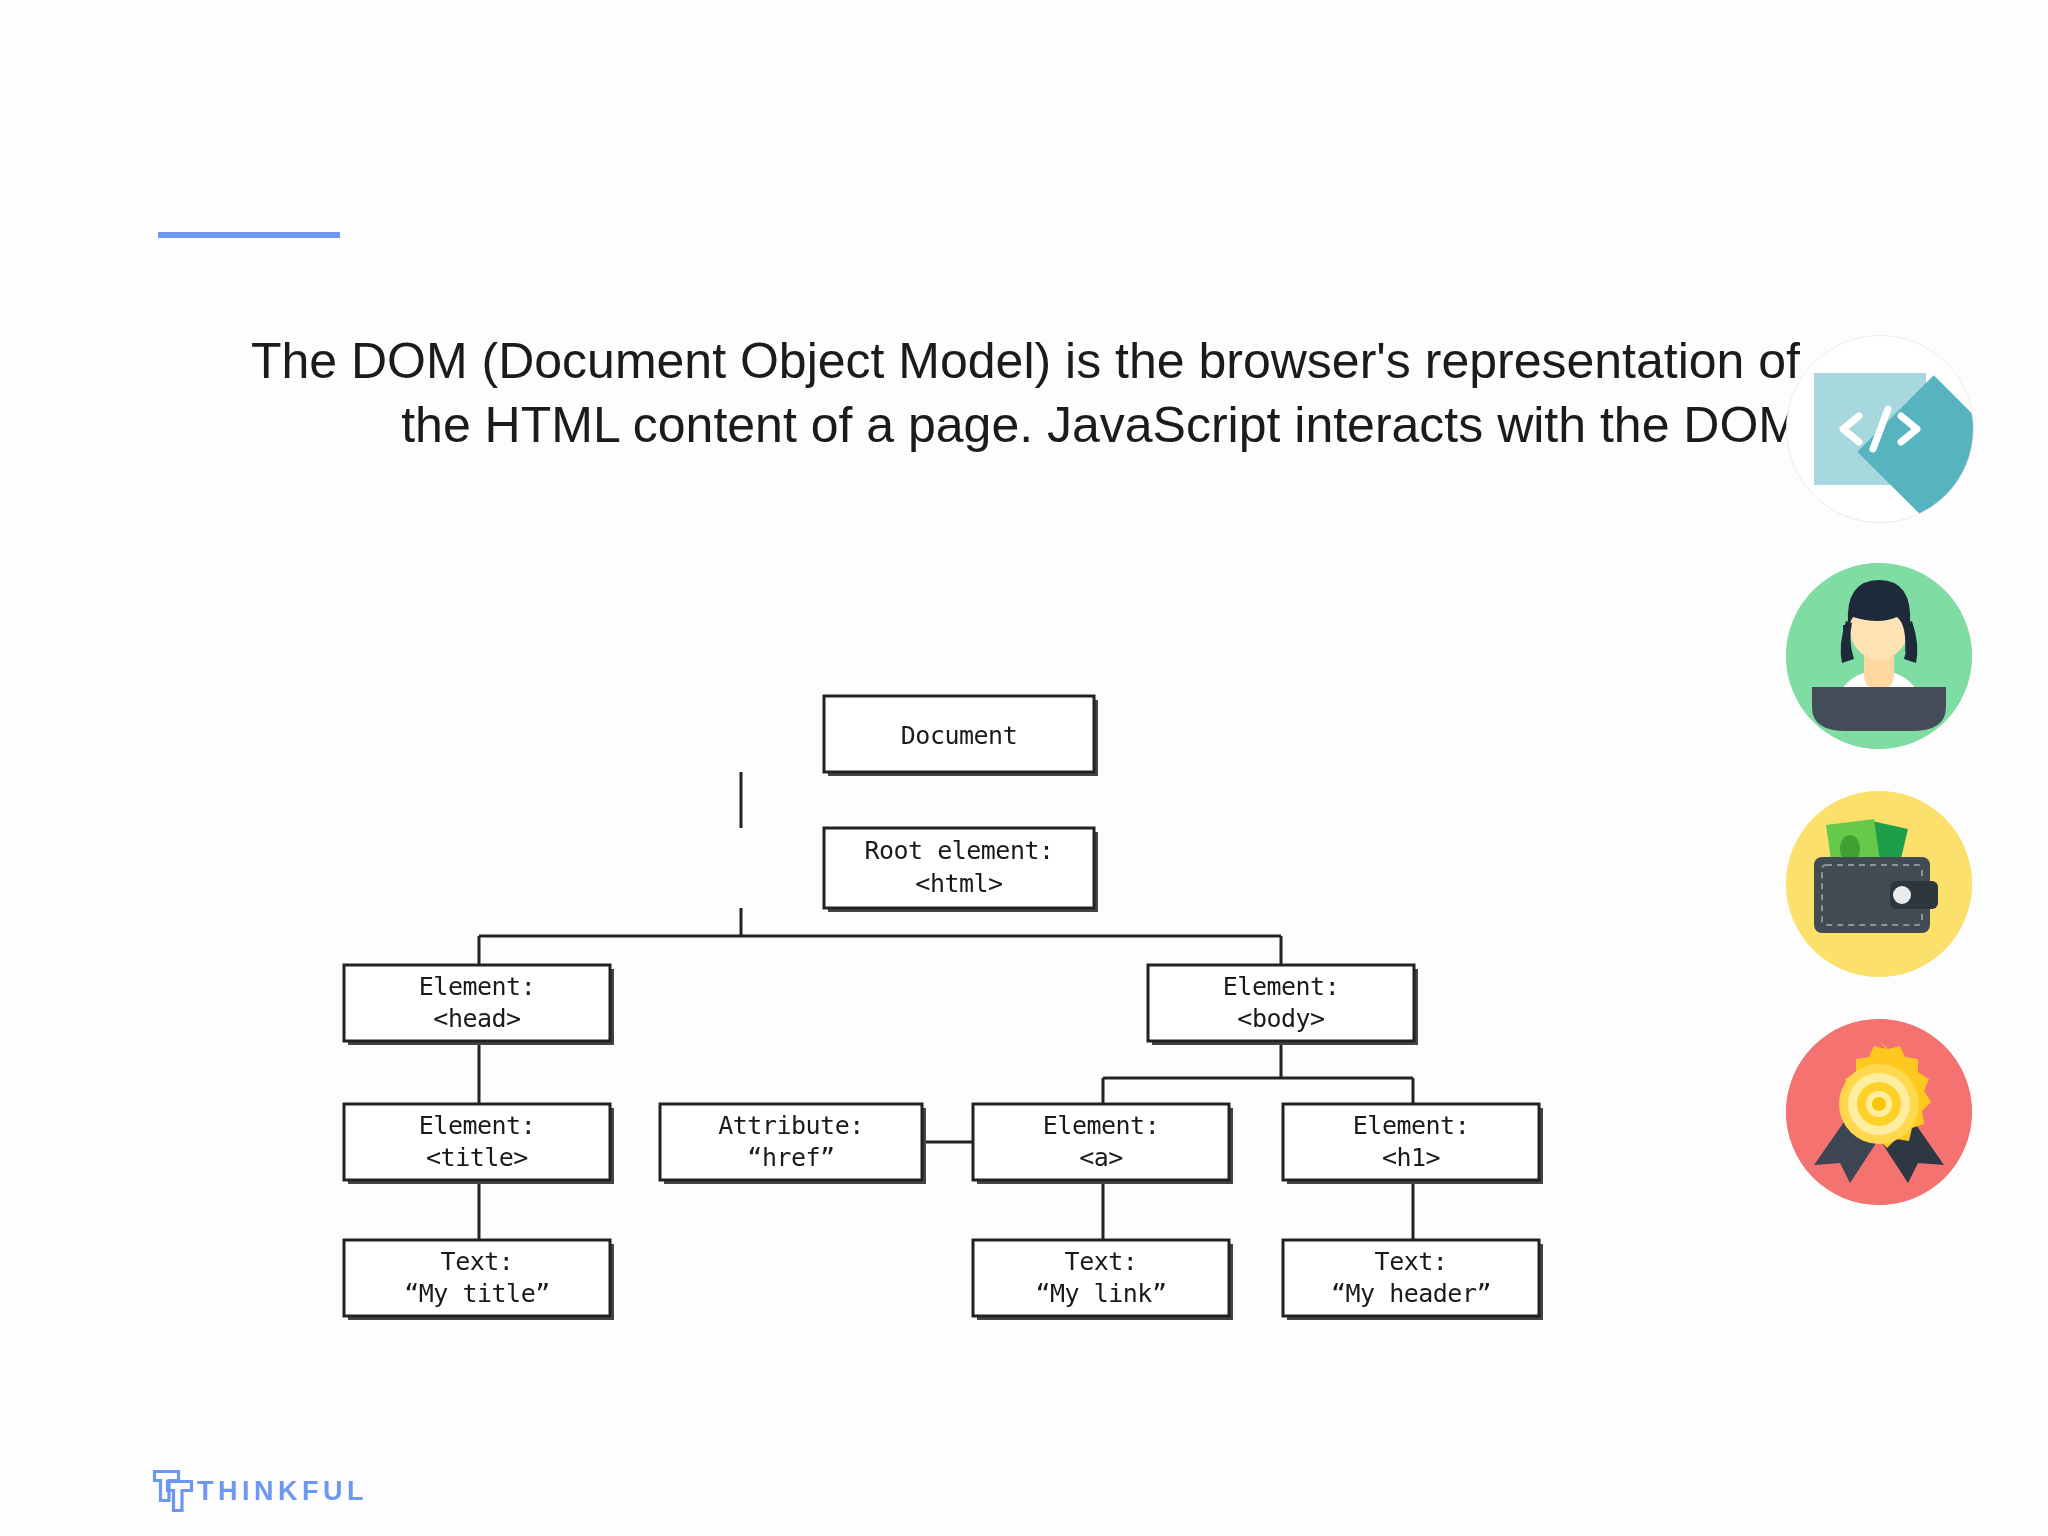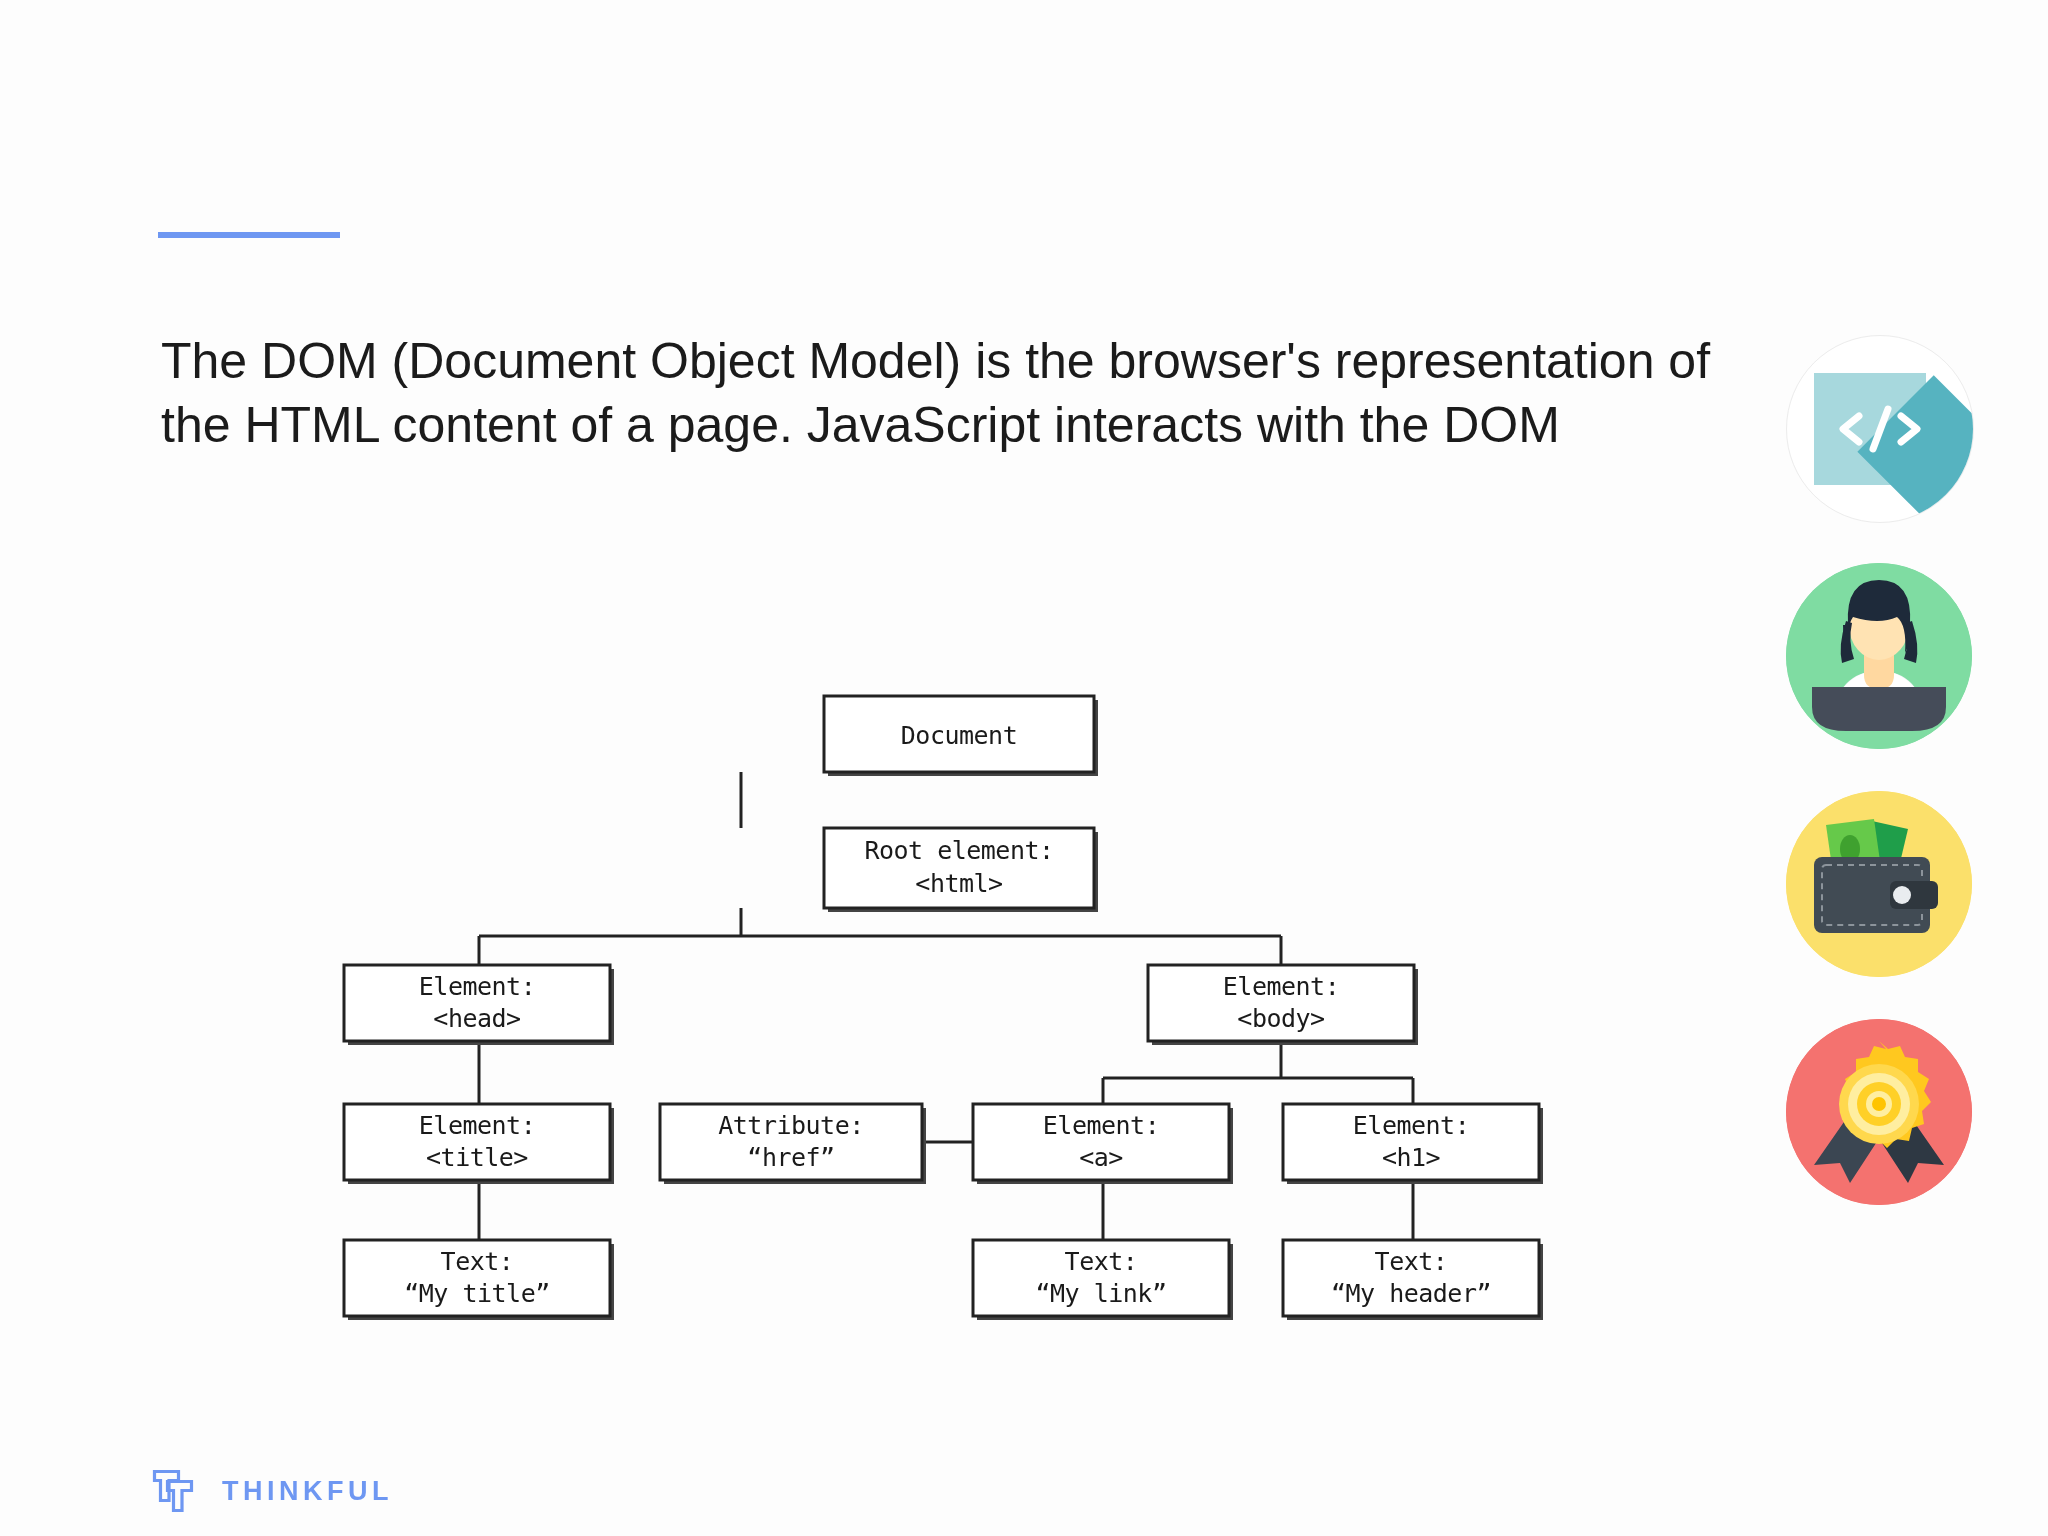--- a/index.html
+++ b/index.html
@@ -38,27 +38,28 @@
     left: 158px;
     top: 232px;
     width: 182px;
     height: 6px;
     background: #6e97f2;
   }
 
   
   .body-copy {
     position: absolute;
-    left: 161px;
+    left: 170px;
     top: 330px;
     width: 1630px;
     font-size: 50px;
     line-height: 1.27;
     color: #1b1b1b;
     font-weight: 400;
+    text-align: right;
   }
 
   
   .icon-rail {
     position: absolute;
     left: 1786px;
     top: 335px;
     width: 192px;
   }
   .icon-badge {
@@ -104,21 +105,21 @@
     letter-spacing: -0.5px;
   }
 
   
   .footer-logo {
     position: absolute;
     left: 152px;
     top: 1468px;
     display: flex;
     align-items: center;
-    gap: 28px;
+    gap: 3px;
   }
   .logo-mark { width: 42px; height: 46px; display: block; }
   .logo-word {
     font-size: 27px;
     font-weight: bold;
     color: #6e97f2;
     letter-spacing: 4.5px;
   }
 </style>
 </head>

